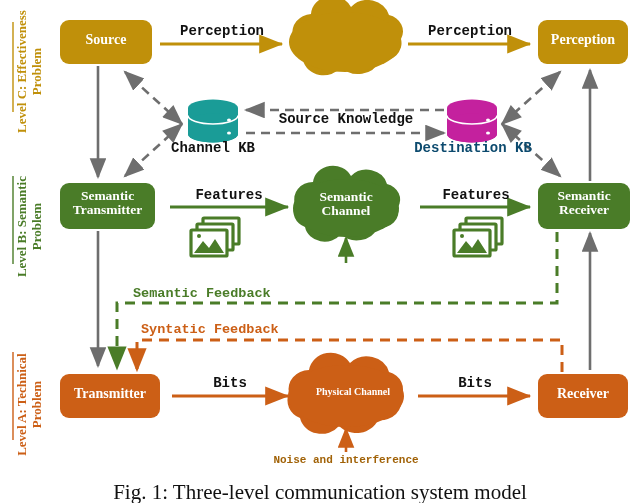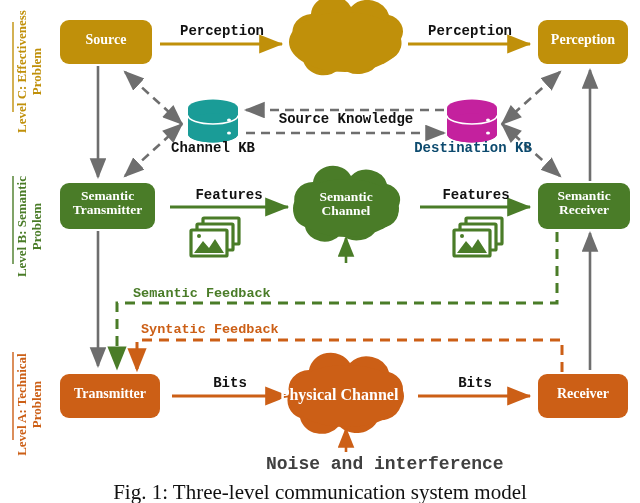--- a/index.html
+++ b/index.html
@@ -205,21 +205,21 @@
 Transmitter</div>
 
   <div class="node-label" style="left:293px;top:190px;width:106px;font-size:13.5px;">Semantic
 Channel</div>
 
   <div class="node-label" style="left:538px;top:189px;width:92px;font-size:13.5px;">Semantic
 Receiver</div>
 
   <div class="node-label" style="left:60px;top:387px;width:100px;font-size:14px;">Transmitter</div>
 
-  <div class="node-label" style="left:276px;top:387px;width:126px;font-size:16px;">Physical  Channel</div>
+  <div class="node-label" style="left:290px;top:387px;width:126px;font-size:10px;">Physical  Channel</div>
 
   <div class="node-label" style="left:538px;top:387px;width:90px;font-size:14px;">Receiver</div>
 
   <div class="edge-label" style="left:163px;top:140px;width:100px;font-size:14px;color:#111111;">Channel KB</div>
 
   <div class="edge-label" style="left:412px;top:140px;width:122px;font-size:14px;color:#0c4a6e;">Destination  KB</div>
 
   <div class="edge-label" style="left:161px;top:23px;width:122px;font-size:14px;color:#111111;">Perception</div>
 
   <div class="edge-label" style="left:409px;top:23px;width:122px;font-size:14px;color:#111111;">Perception</div>
@@ -232,21 +232,21 @@
 
 
   <div class="edge-label" style="left:133px;top:286px;width:150px;font-size:13.5px;color:#4A7C28;text-align:left;">Semantic Feedback</div>
 
   <div class="edge-label" style="left:141px;top:322px;width:150px;font-size:13.5px;color:#CC5F16;text-align:left;">Syntatic Feedback</div>
 
   <div class="edge-label" style="left:172px;top:375px;width:116px;font-size:14px;color:#111111;">Bits</div>
 
   <div class="edge-label" style="left:419px;top:375px;width:112px;font-size:14px;color:#111111;">Bits</div>
 
-  <div class="edge-label" style="left:266px;top:454px;width:160px;font-size:18px;color:#404040;">Noise and interference</div>
+  <div class="edge-label" style="left:266px;top:454px;width:160px;font-size:11px;color:#a16207;">Noise and interference</div>
 
   <div class="level-label" style="left:-45px;top:57px;width:150px;font-size:13px;color:#C0900A;transform:rotate(-90deg);">Level C: Effectiveness
 Problem</div>
 
   <div class="level-label" style="left:-45px;top:212px;width:150px;font-size:13px;color:#4A7C28;transform:rotate(-90deg);">Level B: Semantic
 Problem</div>
 
   <div class="level-label" style="left:-45px;top:390px;width:150px;font-size:13px;color:#CC5F16;transform:rotate(-90deg);">Level A: Technical
 Problem</div>
 

